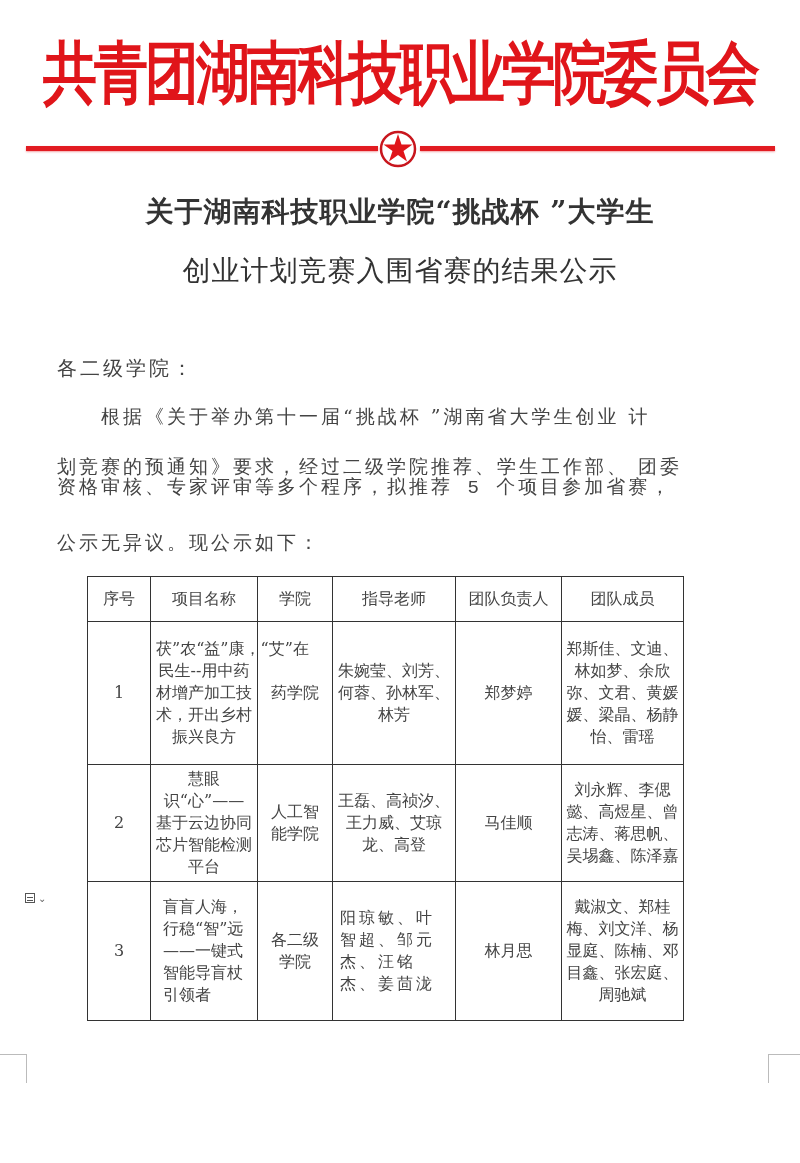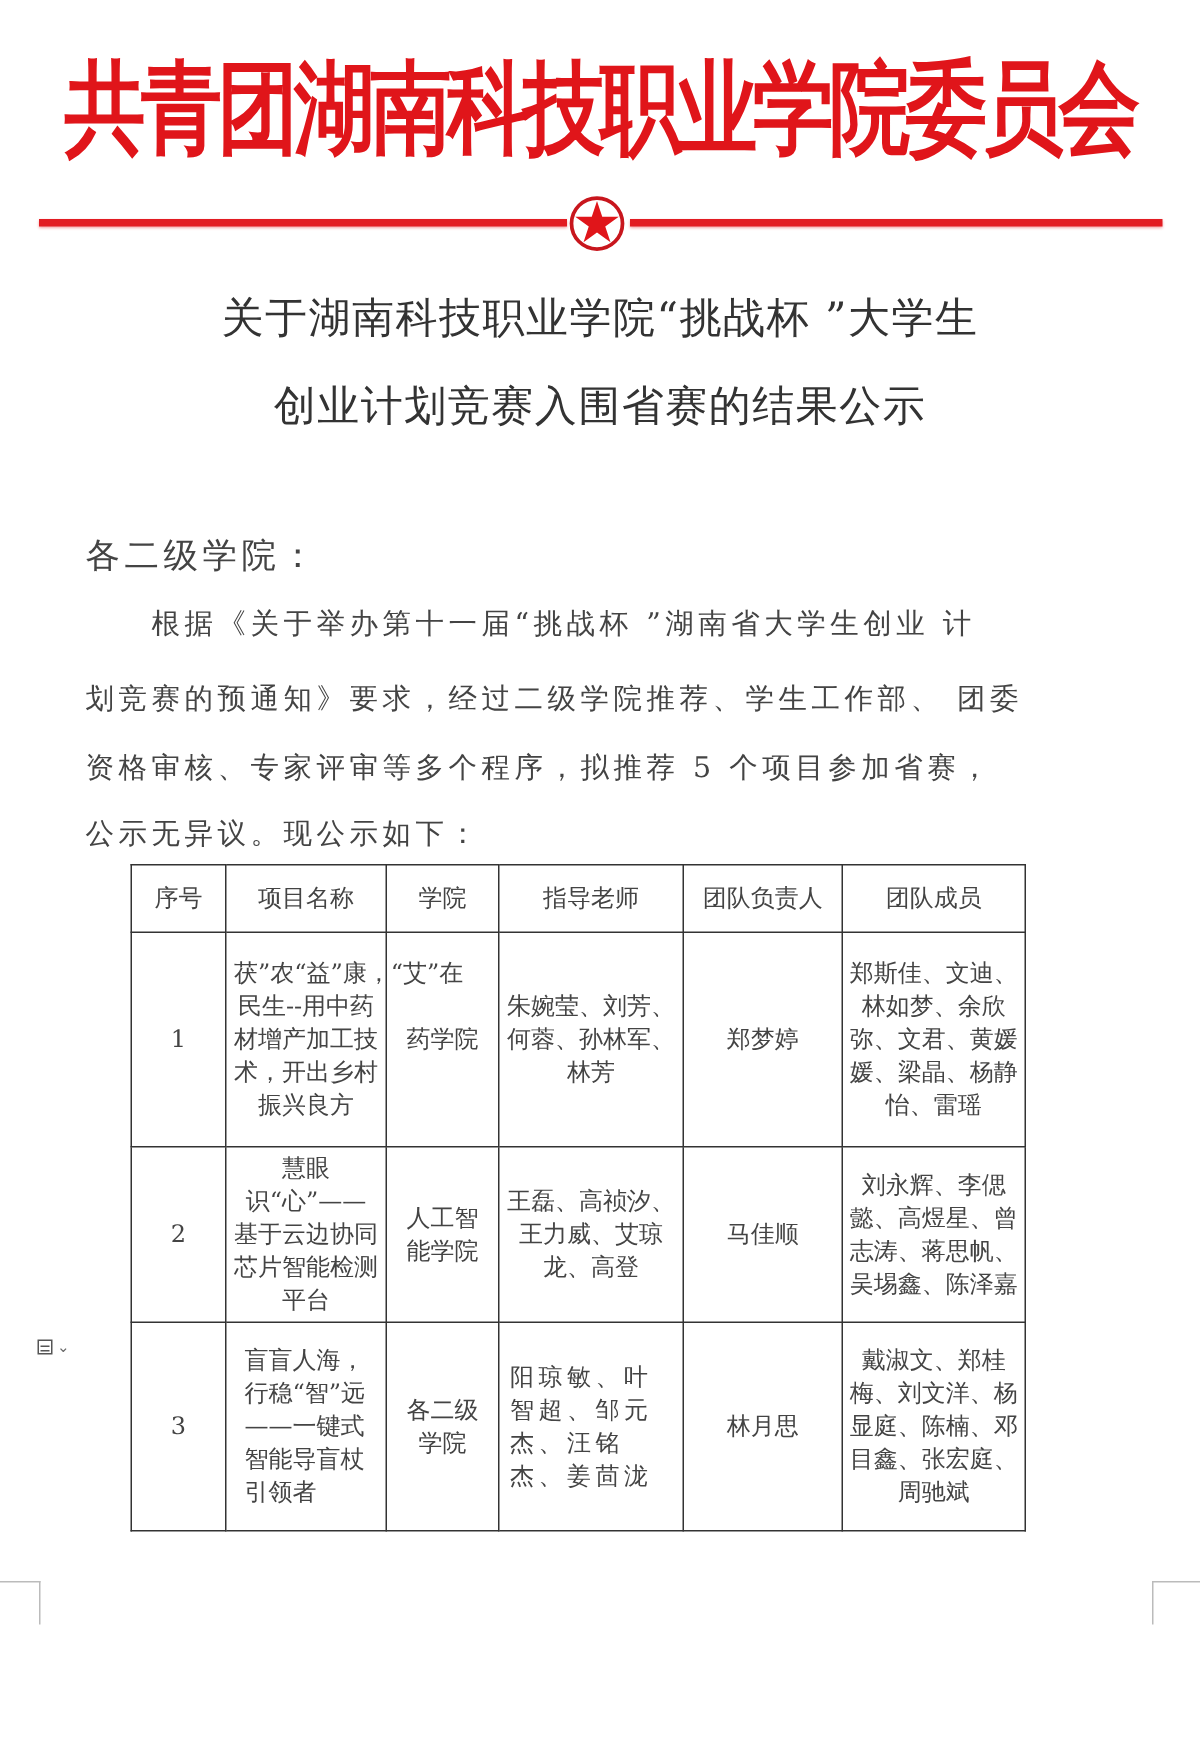--- a/index.html
+++ b/index.html
@@ -19,24 +19,24 @@
     }
     .redline.left { left: 26px; width: 352px; }
     .redline.right { left: 420px; width: 355px; }
     .emblem {
       position: absolute; left: 378px; top: 129px; width: 40px; height: 40px;
     }
     .doc-title {
       position: absolute; left: 0; width: 800px; text-align: center;
       font-size: 28px; color: #333; letter-spacing: 1px;
     }
-    .doc-title.l1 { top: 193px; }
+    .doc-title.l1 { top: 193px; font-weight: bold; }
     .doc-title.l2 { top: 252px; }
     .salutation {
-      position: absolute; left: 57px; top: 355px; font-size: 23px; letter-spacing: 3px; color: #444;
+      position: absolute; left: 57px; top: 355px; font-size: 20px; letter-spacing: 3px; color: #444;
     }
     .para {
       position: absolute; left: 57px; width: 680px; font-size: 19px; color: #444; letter-spacing: 3px;
       line-height: 42px;
     }
     .para-line { position: absolute; left: 0; white-space: nowrap; }
     table.results {
       position: absolute; left: 87px; top: 576px; border-collapse: collapse;
       font-size: 16px; color: #444;
     }
@@ -84,22 +84,22 @@
 </svg>
 
 <div class="doc-title l1">关于湖南科技职业学院“挑战杯 ”大学生</div>
 <div class="doc-title l2">创业计划竞赛入围省赛的结果公示</div>
 
 <div class="salutation">各二级学院：</div>
 
 <div class="para" style="top:395px;">
   <div class="para-line" style="top:0;">　　根据《关于举办第十一届“挑战杯 ”湖南省大学生创业 计</div>
   <div class="para-line" style="top:50px;">划竞赛的预通知》要求，经过二级学院推荐、学生工作部、 团委</div>
-  <div class="para-line" style="top:96px;">资格审核、专家评审等多个程序，拟推荐 5 个项目参加省赛，</div>
-  <div class="para-line" style="top:140px;">公示无异议。现公示如下：</div>
+  <div class="para-line" style="top:72px;font-family:Liberation Mono, monospace;">资格审核、专家评审等多个程序，拟推荐 5 个项目参加省赛，</div>
+  <div class="para-line" style="top:126px;">公示无异议。现公示如下：</div>
 </div>
 
 <table class="results">
   <thead>
     <tr>
       <th class="c1">序号</th>
       <th class="c2">项目名称</th>
       <th class="c3">学院</th>
       <th class="c4">指导老师</th>
       <th class="c5">团队负责人</th>

